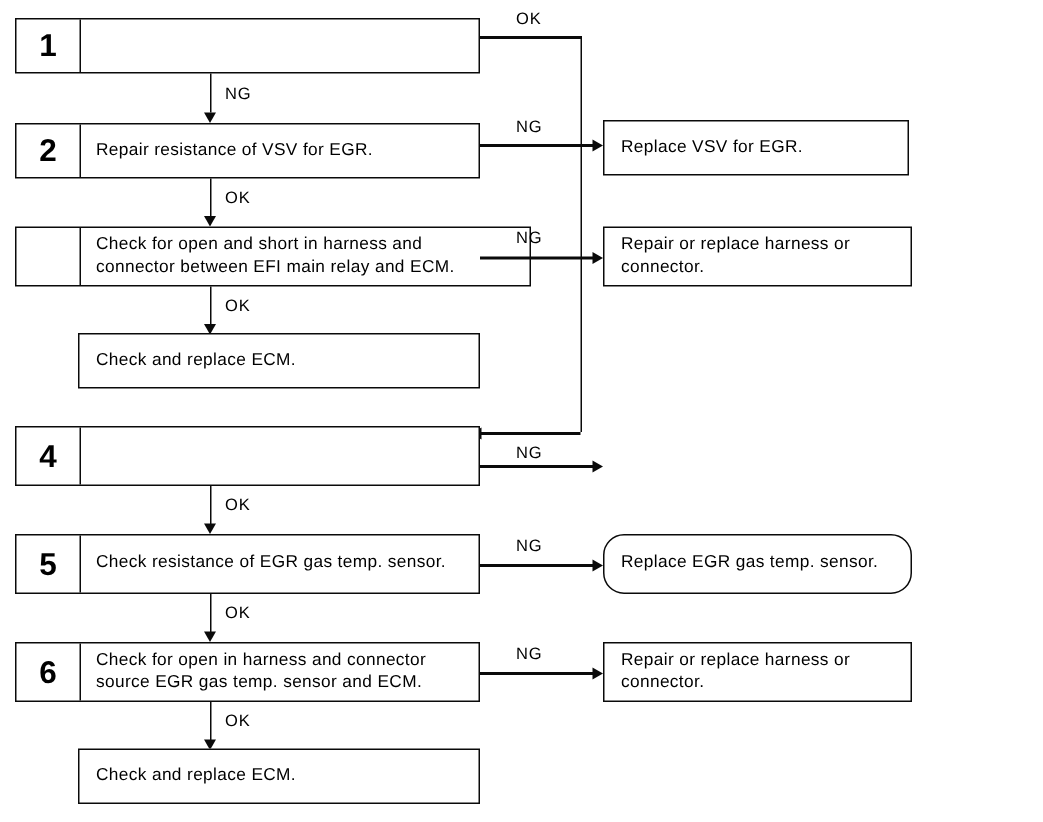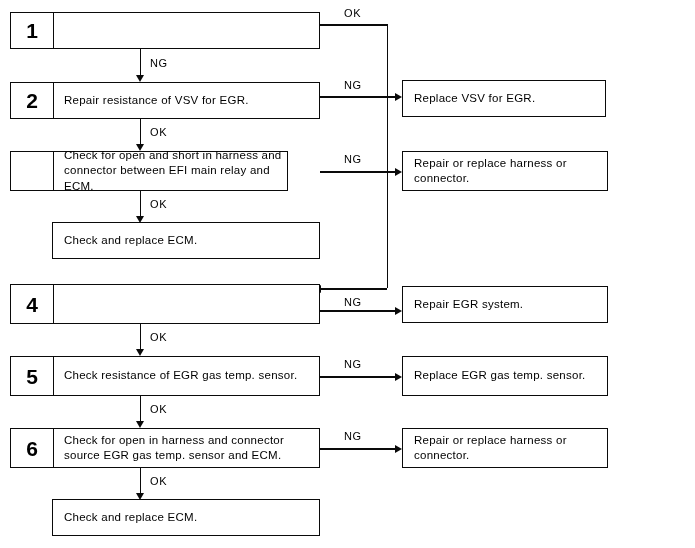--- a/index.html
+++ b/index.html
@@ -125,21 +125,21 @@
   <div class="edge-label" style="left:344px; top:80px;">NG</div>
 
   <div class="box plain" style="left:402px; top:80px; width:204px; height:37px;">
     <div class="box-text">Replace VSV for EGR.</div>
   </div>
 
   <div class="vline" style="left:139.5px; top:119px; height:26px;"></div>
   <div class="arrow down" style="left:136px; top:144px;"></div>
   <div class="edge-label" style="left:150px; top:127px;">OK</div>
 
-  <div class="box" style="left:10px; top:151px; width:278px; height:40px;">
+  <div class="box" style="left:10px; top:151px; width:344px; height:40px;">
     <div class="num-cell blank"></div>
     <div class="box-text">Check for open and short in harness and
 connector between EFI main relay and ECM.</div>
   </div>
 
   <div class="hline" style="left:320px; top:171px; width:78px;"></div>
   <div class="arrow right" style="left:395px; top:167.5px;"></div>
   <div class="edge-label" style="left:344px; top:154px;">NG</div>
 
   <div class="box plain" style="left:402px; top:151px; width:206px; height:40px;">
@@ -156,38 +156,35 @@
   </div>
 
   <div class="box" style="left:10px; top:284px; width:310px; height:40px;">
     <div class="num-cell">4</div>
   </div>
 
   <div class="hline" style="left:320px; top:310px; width:78px;"></div>
   <div class="arrow right" style="left:395px; top:306.5px;"></div>
   <div class="edge-label" style="left:344px; top:297px;">NG</div>
 
-  <div class="box plain" style="left:402px; top:286px; width:206px; height:37px;">
-    <div class="box-text">Repair EGR system.</div>
-  </div>
 
   <div class="vline" style="left:139.5px; top:324px; height:26px;"></div>
   <div class="arrow down" style="left:136px; top:349px;"></div>
   <div class="edge-label" style="left:150px; top:332px;">OK</div>
 
   <div class="box" style="left:10px; top:356px; width:310px; height:40px;">
     <div class="num-cell">5</div>
     <div class="box-text">Check resistance of EGR gas temp. sensor.</div>
   </div>
 
   <div class="hline" style="left:320px; top:376px; width:78px;"></div>
   <div class="arrow right" style="left:395px; top:372.5px;"></div>
   <div class="edge-label" style="left:344px; top:359px;">NG</div>
 
-  <div class="box plain" style="left:402px; top:356px; width:206px; height:40px;">
+  <div class="box plain" style="left:402px; top:356px; width:206px; height:40px;border-radius:14px;">
     <div class="box-text">Replace EGR gas temp. sensor.</div>
   </div>
 
   <div class="vline" style="left:139.5px; top:396px; height:26px;"></div>
   <div class="arrow down" style="left:136px; top:421px;"></div>
   <div class="edge-label" style="left:150px; top:404px;">OK</div>
 
   <div class="box" style="left:10px; top:428px; width:310px; height:40px;">
     <div class="num-cell">6</div>
     <div class="box-text">Check for open in harness and connector

